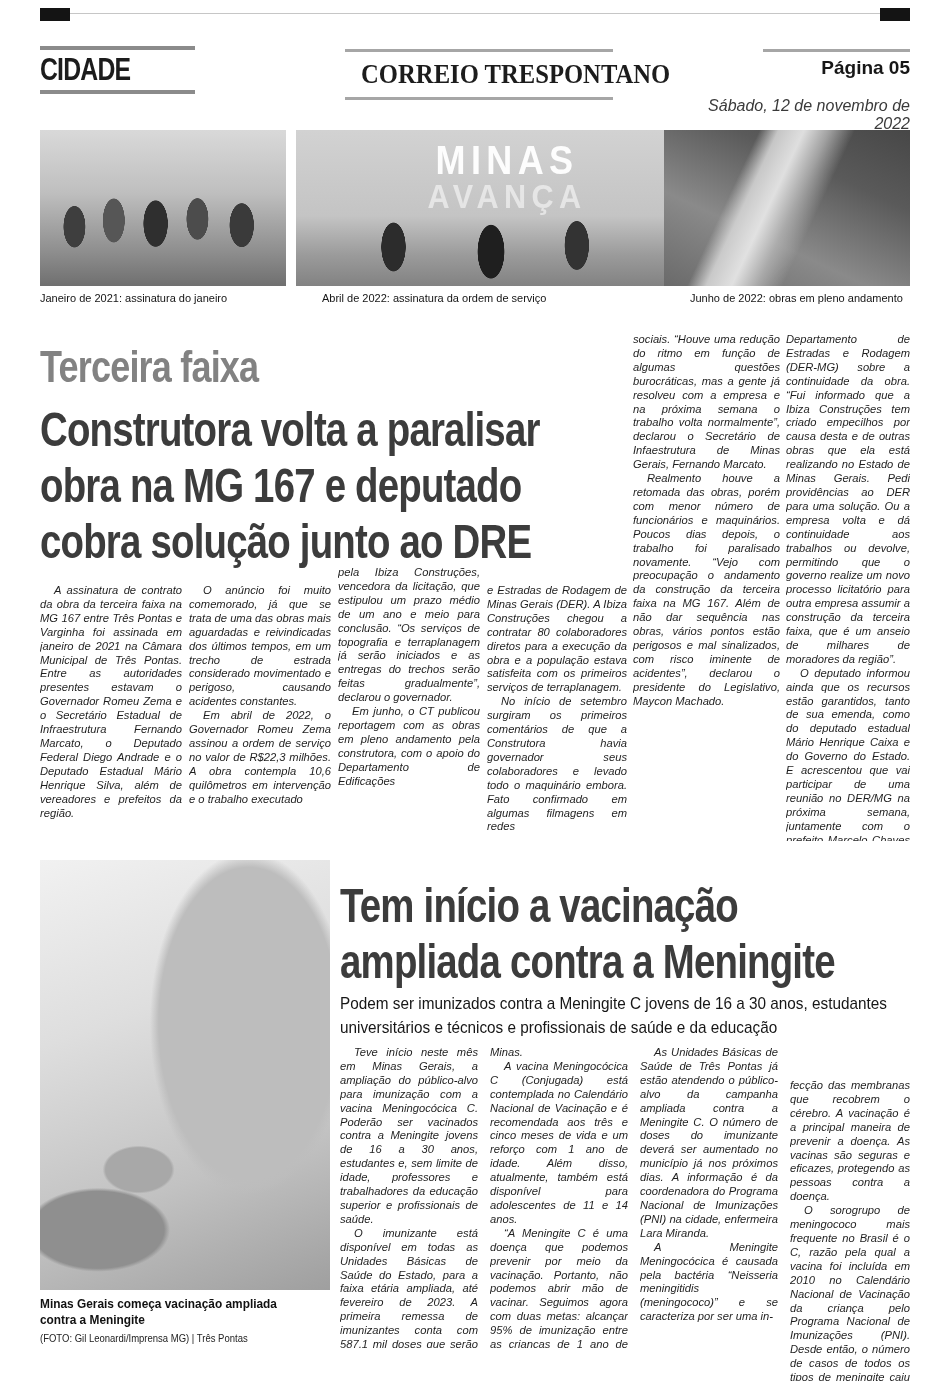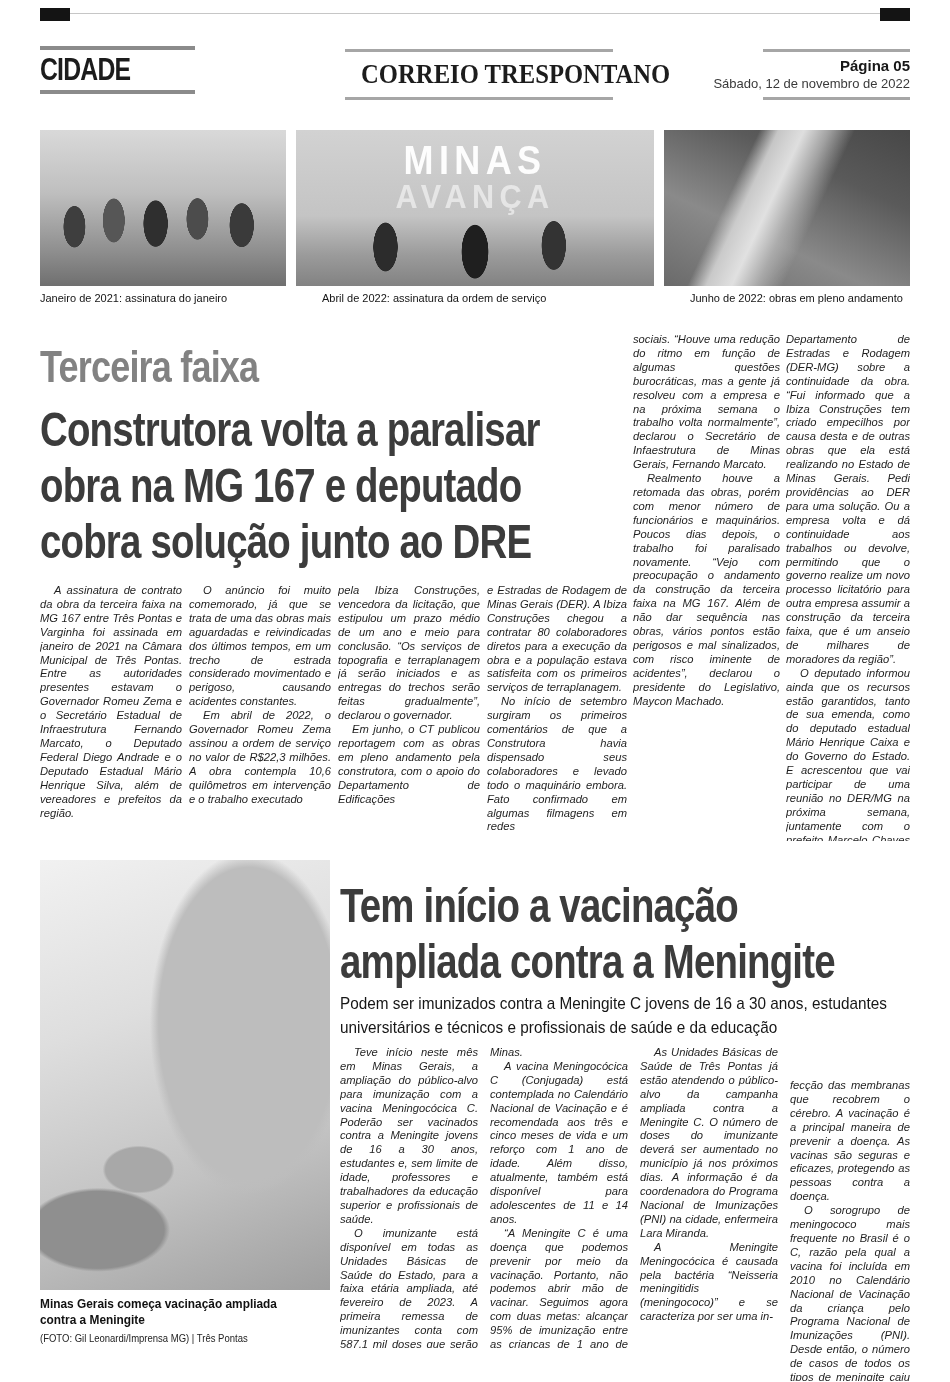--- a/index.html
+++ b/index.html
@@ -14,22 +14,22 @@
   
   .section-label{
     font-weight:bold;font-size:31px;letter-spacing:-1px;color:#1c1c1c;
     transform:scaleX(0.80);transform-origin:0 0;white-space:nowrap;
   }
   .nameplate{
     font-family:"Liberation Serif","DejaVu Serif",serif;font-weight:bold;
     font-size:28px;color:#1c1c1c;white-space:nowrap;
     transform:scaleX(0.88);transform-origin:50% 0;text-align:center;width:100%;
   }
-  .page-number{font-size:15px;font-weight:bold;text-align:right;color:#171717;}
-  .edition-date{font-size:13px;text-align:right;color:#3a3a3a;margin-top:2px;}
+  .page-number{font-size:19px;font-weight:bold;text-align:right;color:#171717;}
+  .edition-date{font-size:16px;text-align:right;color:#3a3a3a;margin-top:18px;font-style:italic;}
   
   .photo{background:#bdbdbd;}
   .photo-caption{font-size:11px;color:#141414;white-space:nowrap;}
   .overlay-big{
     font-weight:bold;letter-spacing:6px;text-align:center;
     transform:scaleX(0.9);transform-origin:50% 0;
   }
   
   .kicker{
     font-weight:bold;font-size:45px;letter-spacing:-1px;color:#828282;
@@ -91,21 +91,21 @@
          radial-gradient(ellipse 20px 38px at 47% 60%, #2f2f2f 60%, transparent 62%),
          radial-gradient(ellipse 18px 34px at 64% 57%, #4c4c4c 60%, transparent 62%),
          radial-gradient(ellipse 20px 36px at 82% 61%, #3a3a3a 60%, transparent 62%),
          linear-gradient(180deg,#d9d9d9 0%,#bfbfbf 40%,#8e8e8e 78%,#6f6f6f 100%);"></div>
 
   <div class="abs photo" style="left:296px;top:130px;width:358px;height:156px;
        background:
          radial-gradient(ellipse 20px 40px at 25% 75%, #2c2c2c 60%, transparent 62%),
          radial-gradient(ellipse 22px 44px at 50% 78%, #1f1f1f 60%, transparent 62%),
          radial-gradient(ellipse 20px 40px at 72% 74%, #333333 60%, transparent 62%),
-         linear-gradient(180deg,#d2d2d2 0%,#c4c4c4 55%,#9b9b9b 80%,#828282 100%);">
+         linear-gradient(180deg,#d2d2d2 0%,#c4c4c4 55%,#9b9b9b 80%,#828282 100%); padding-left: 32px;">
     <div class="overlay-big" style="margin-top:8px;font-size:40px;color:rgba(255,255,255,0.95);">MINAS</div>
     <div class="overlay-big" style="margin-top:-6px;font-size:34px;color:rgba(255,255,255,0.55);">AVANÇA</div>
   </div>
 
   <div class="abs photo" style="left:664px;top:130px;width:246px;height:156px;
        background:
          linear-gradient(115deg, transparent 30%, rgba(210,210,210,0.9) 36%, rgba(230,230,230,0.95) 44%, rgba(180,180,180,0.8) 52%, transparent 60%),
          linear-gradient(25deg,#6a6a6a 0%,#8a8a8a 35%,#5a5a5a 70%,#474747 100%);"></div>
 
   <div class="abs photo-caption" style="left:40px;top:292px;">Janeiro de 2021: assinatura do janeiro</div>
@@ -119,27 +119,27 @@
     <div>cobra solução junto ao DRE</div>
   </div>
 
   <div class="abs col" style="left:40px;top:584px;width:142px;height:256px;">
       <p>A assinatura de contrato da obra da terceira faixa na MG 167 entre Três Pontas e Varginha foi assinada em janeiro de 2021 na Câmara Municipal de Três Pontas. Entre as autoridades presentes estavam o Governador Romeu Zema e o Secretário Estadual de Infraestrutura Fernando Marcato, o Deputado Federal Diego Andrade e o Deputado Estadual Mário Henrique Silva, além de vereadores e prefeitos da região.</p>
     </div>
   <div class="abs col" style="left:189px;top:584px;width:142px;height:256px;">
       <p>O anúncio foi muito comemorado, já que se trata de uma das obras mais aguardadas e reivindicadas dos últimos tempos, em um trecho de estrada considerado movimentado e perigoso, causando acidentes constantes.</p>
       <p>Em abril de 2022, o Governador Romeu Zema assinou a ordem de serviço no valor de R$22,3 milhões. A obra contempla 10,6 quilômetros em intervenção e o trabalho executado</p>
     </div>
-  <div class="abs col" style="left:338px;top:584px;width:142px;height:256px;">
+  <div class="abs col" style="left:338px;top:566px;width:142px;height:256px;">
       <p class="cont">pela Ibiza Construções, vencedora da licitação, que estipulou um prazo médio de um ano e meio para conclusão. “Os serviços de topografia e terraplanagem já serão iniciados e as entregas do trechos serão feitas gradualmente”, declarou o governador.</p>
       <p>Em junho, o CT publicou reportagem com as obras em pleno andamento pela construtora, com o apoio do Departamento de Edificações</p>
     </div>
   <div class="abs col" style="left:487px;top:584px;width:140px;height:256px;">
       <p class="cont">e Estradas de Rodagem de Minas Gerais (DER). A Ibiza Construções chegou a contratar 80 colaboradores diretos para a execução da obra e a população estava satisfeita com os primeiros serviços de terraplanagem.</p>
-      <p>No início de setembro surgiram os primeiros comentários de que a Construtora havia dispensado seus colaboradores e levado todo o maquinário embora. Fato confirmado em algumas filmagens em redes</p>
+      <p>No início de setembro surgiram os primeiros comentários de que a Construtora havia governador seus colaboradores e levado todo o maquinário embora. Fato confirmado em algumas filmagens em redes</p>
     </div>
   <div class="abs col" style="left:633px;top:333px;width:147px;height:508px;">
       <p class="cont">sociais. “Houve uma redução do ritmo em função de algumas questões burocráticas, mas a gente já resolveu com a empresa e na próxima semana o trabalho volta normalmente”, declarou o Secretário de Infaestrutura de Minas Gerais, Fernando Marcato.</p>
       <p>Realmento houve a retomada das obras, porém com menor número de funcionários e maquinários. Poucos dias depois, o trabalho foi paralisado novamente. “Vejo com preocupação o andamento da construção da terceira faixa na MG 167. Além de não dar sequência nas obras, vários pontos estão perigosos e mal sinalizados, com risco iminente de acidentes”, declarou o presidente do Legislativo, Maycon Machado.</p>
     </div>
   <div class="abs col" style="left:786px;top:333px;width:124px;height:508px;">
       <p class="cont">Departamento de Estradas e Rodagem (DER-MG) sobre a continuidade da obra. “Fui informado que a Ibiza Construções tem criado empecilhos por causa desta e de outras obras que ela está realizando no Estado de Minas Gerais. Pedi providências ao DER para uma solução. Ou a empresa volta e dá continuidade aos trabalhos ou devolve, permitindo que o governo realize um novo processo licitatório para outra empresa assumir a construção da terceira faixa, que é um anseio de milhares de moradores da região”.</p>
       <p>O deputado informou ainda que os recursos estão garantidos, tanto de sua emenda, como do deputado estadual Mário Henrique Caixa e do Governo do Estado. E acrescentou que vai participar de uma reunião no DER/MG na próxima semana, juntamente com o prefeito Marcelo Chaves Garcia, para tratar do assunto.</p>
     </div>
 

